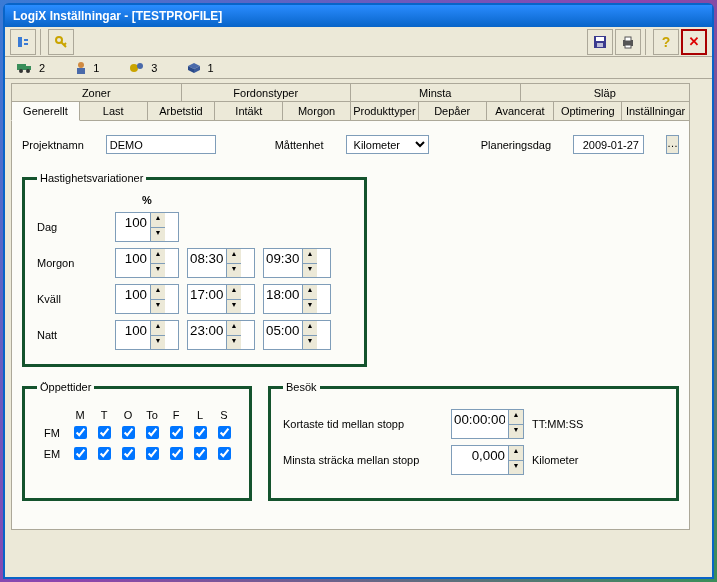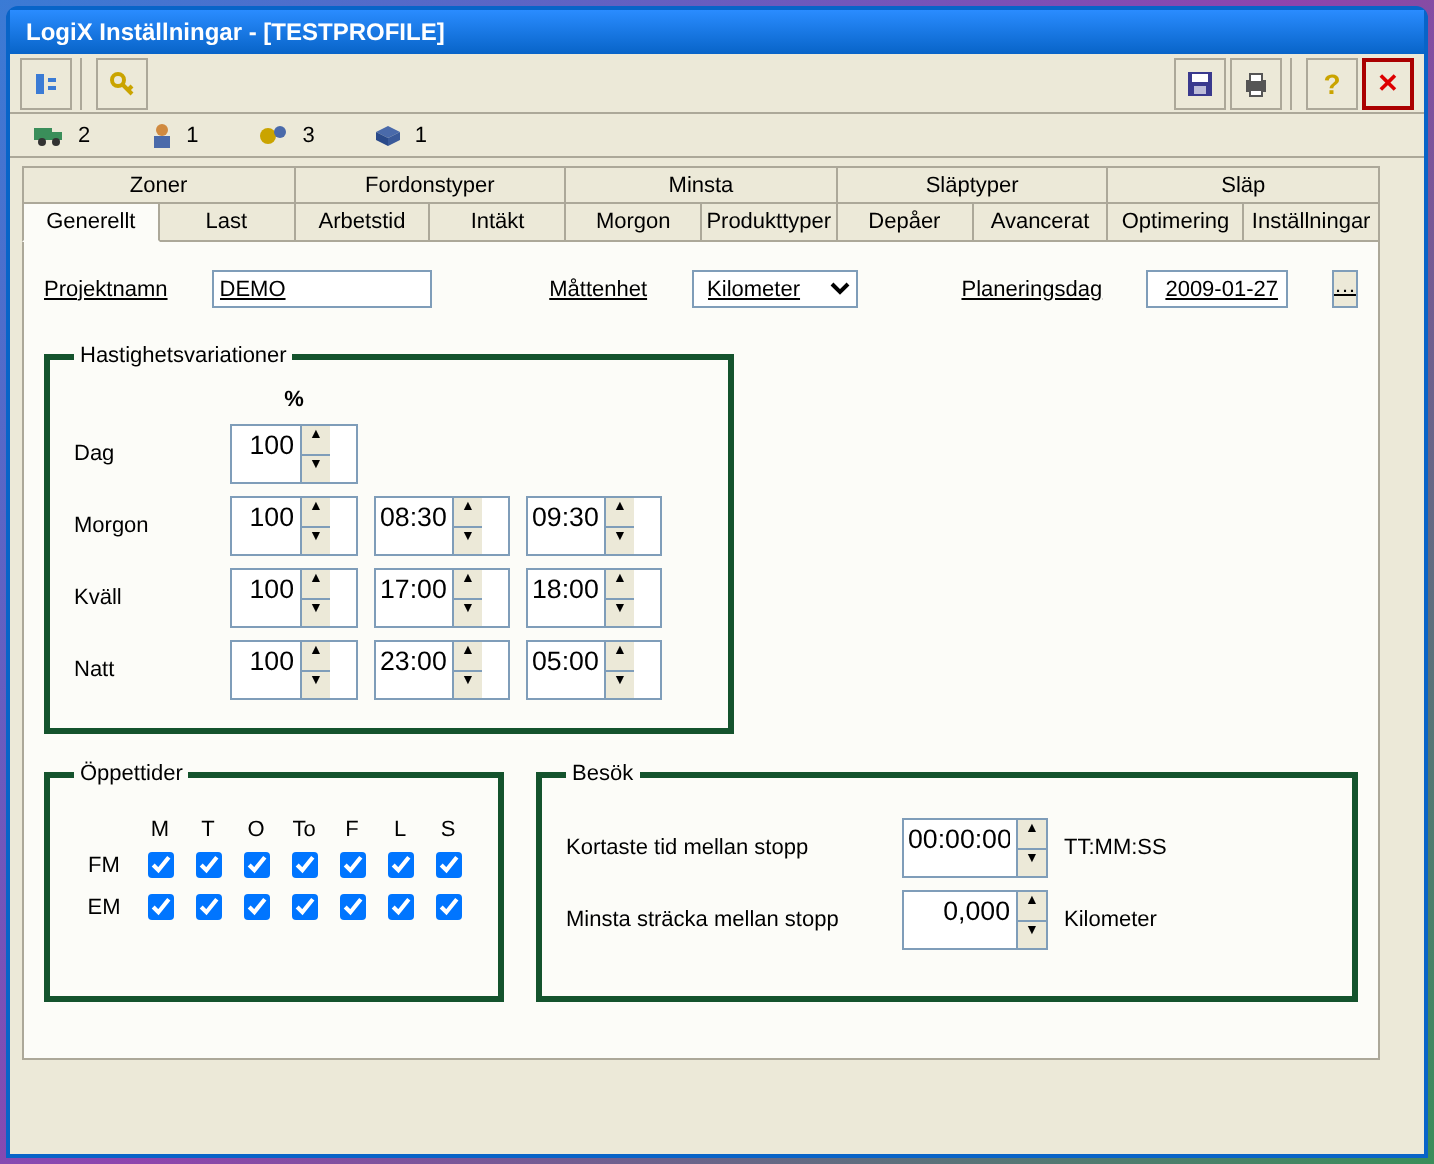--- a/index.html
+++ b/index.html
@@ -227,39 +227,38 @@
           </svg>
         <span>1</span>
       </div>
     </div>
 
     <div class="content">
       <div class="tabrow" id="tabs1">
           <div class="tab">Zoner</div>
           <div class="tab">Fordonstyper</div>
           <div class="tab">Minsta</div>
-          <div class="tab">Släptyper</div>
           <div class="tab">Släp</div>
         </div>
       <div class="tabrow" id="tabs2" style="margin-top:-1px;">
           <div class="tab active">Generellt</div>
           <div class="tab">Last</div>
           <div class="tab">Arbetstid</div>
           <div class="tab">Intäkt</div>
           <div class="tab">Morgon</div>
           <div class="tab">Produkttyper</div>
           <div class="tab">Depåer</div>
           <div class="tab">Avancerat</div>
           <div class="tab">Optimering</div>
           <div class="tab">Inställningar</div>
         </div>
 
       <div class="panel">
 
-        <div class="row" style="gap:22px; margin-bottom:18px;text-decoration:underline;">
+        <div class="row" style="gap:22px; margin-bottom:18px;">
           <span class="label" style="width:70px">Projektnamn</span>
           <input type="text" style="width: 110px;" value="DEMO">
           <span style="width:20px"></span>
           <span class="label" style="width:60px">Måttenhet</span>
           <select style="width:110px">
             <option>Kilometer</option>
           </select>
           <span style="width:10px"></span>
           <span class="label" style="width:80px">Planeringsdag</span>
           <span class="date-box">2009-01-27</span>

